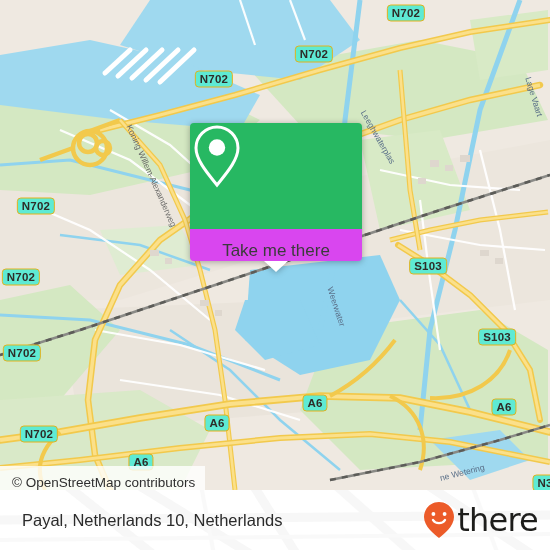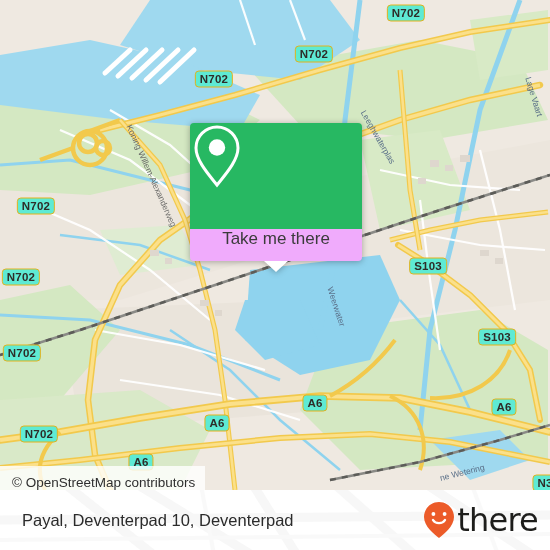--- a/index.html
+++ b/index.html
@@ -73,24 +73,24 @@
     width: 172px;
     filter: drop-shadow(0 1px 3px rgba(0,0,0,.30));
   }
   #callout-top {
     background: #27b862;
     height: 106px;
     border-radius: 4px 4px 0 0;
     display: flex; align-items: center; justify-content: center;
   }
   #callout-bottom {
-    background: #f0abfc;
+    background: #d946ef;
     height: 32px;
     border-radius: 0 0 4px 4px;
-    display: flex; align-items: flex-start; justify-content: center;
+    display: flex; align-items: flex-end; justify-content: center;
   }
   #callout-label {
     color: #3b3b3b;
     font-size: 17px;
     font-family: "Liberation Sans", sans-serif;
   }
   #callout-arrow {
     position: absolute;
     left: 50%; top: 138px;
     margin-left: -12px;
@@ -314,21 +314,21 @@
         <path d="M420,-10 L540,70"></path>
         <path d="M-10,30 L560,25"></path>
       </g>
       <g stroke="#f5f5f5" stroke-width="4" fill="none">
         <path d="M0,50 L550,44"></path>
         <path d="M200,-10 L215,70"></path>
         <path d="M470,-10 L500,70"></path>
       </g>
     </svg>
 
-    <span id="footer-address">Payal, Deventerpad 10, Deventerpad</span>
+    <span id="footer-address">Payal, Netherlands 10, Netherlands</span>
 
     <div id="brand">
       <svg width="36" height="40" viewBox="0 0 36 40">
         <path d="M18 2 C9.7 2 3 8.7 3 17 C3 26.5 13.5 34.5 18 38 C22.5 34.5 33 26.5 33 17 C33 8.7 26.3 2 18 2 Z" fill="#ec5b29"></path>
         <circle cx="12.4" cy="14" r="1.9" fill="#ffffff"></circle>
         <circle cx="23.6" cy="14" r="1.9" fill="#ffffff"></circle>
         <path d="M12 20 C14.5 24.2 21.5 24.2 24 20" stroke="#ffffff" stroke-width="2.4" fill="none" stroke-linecap="round"></path>
       </svg>
       <span id="brand-name">there</span>
     </div>

